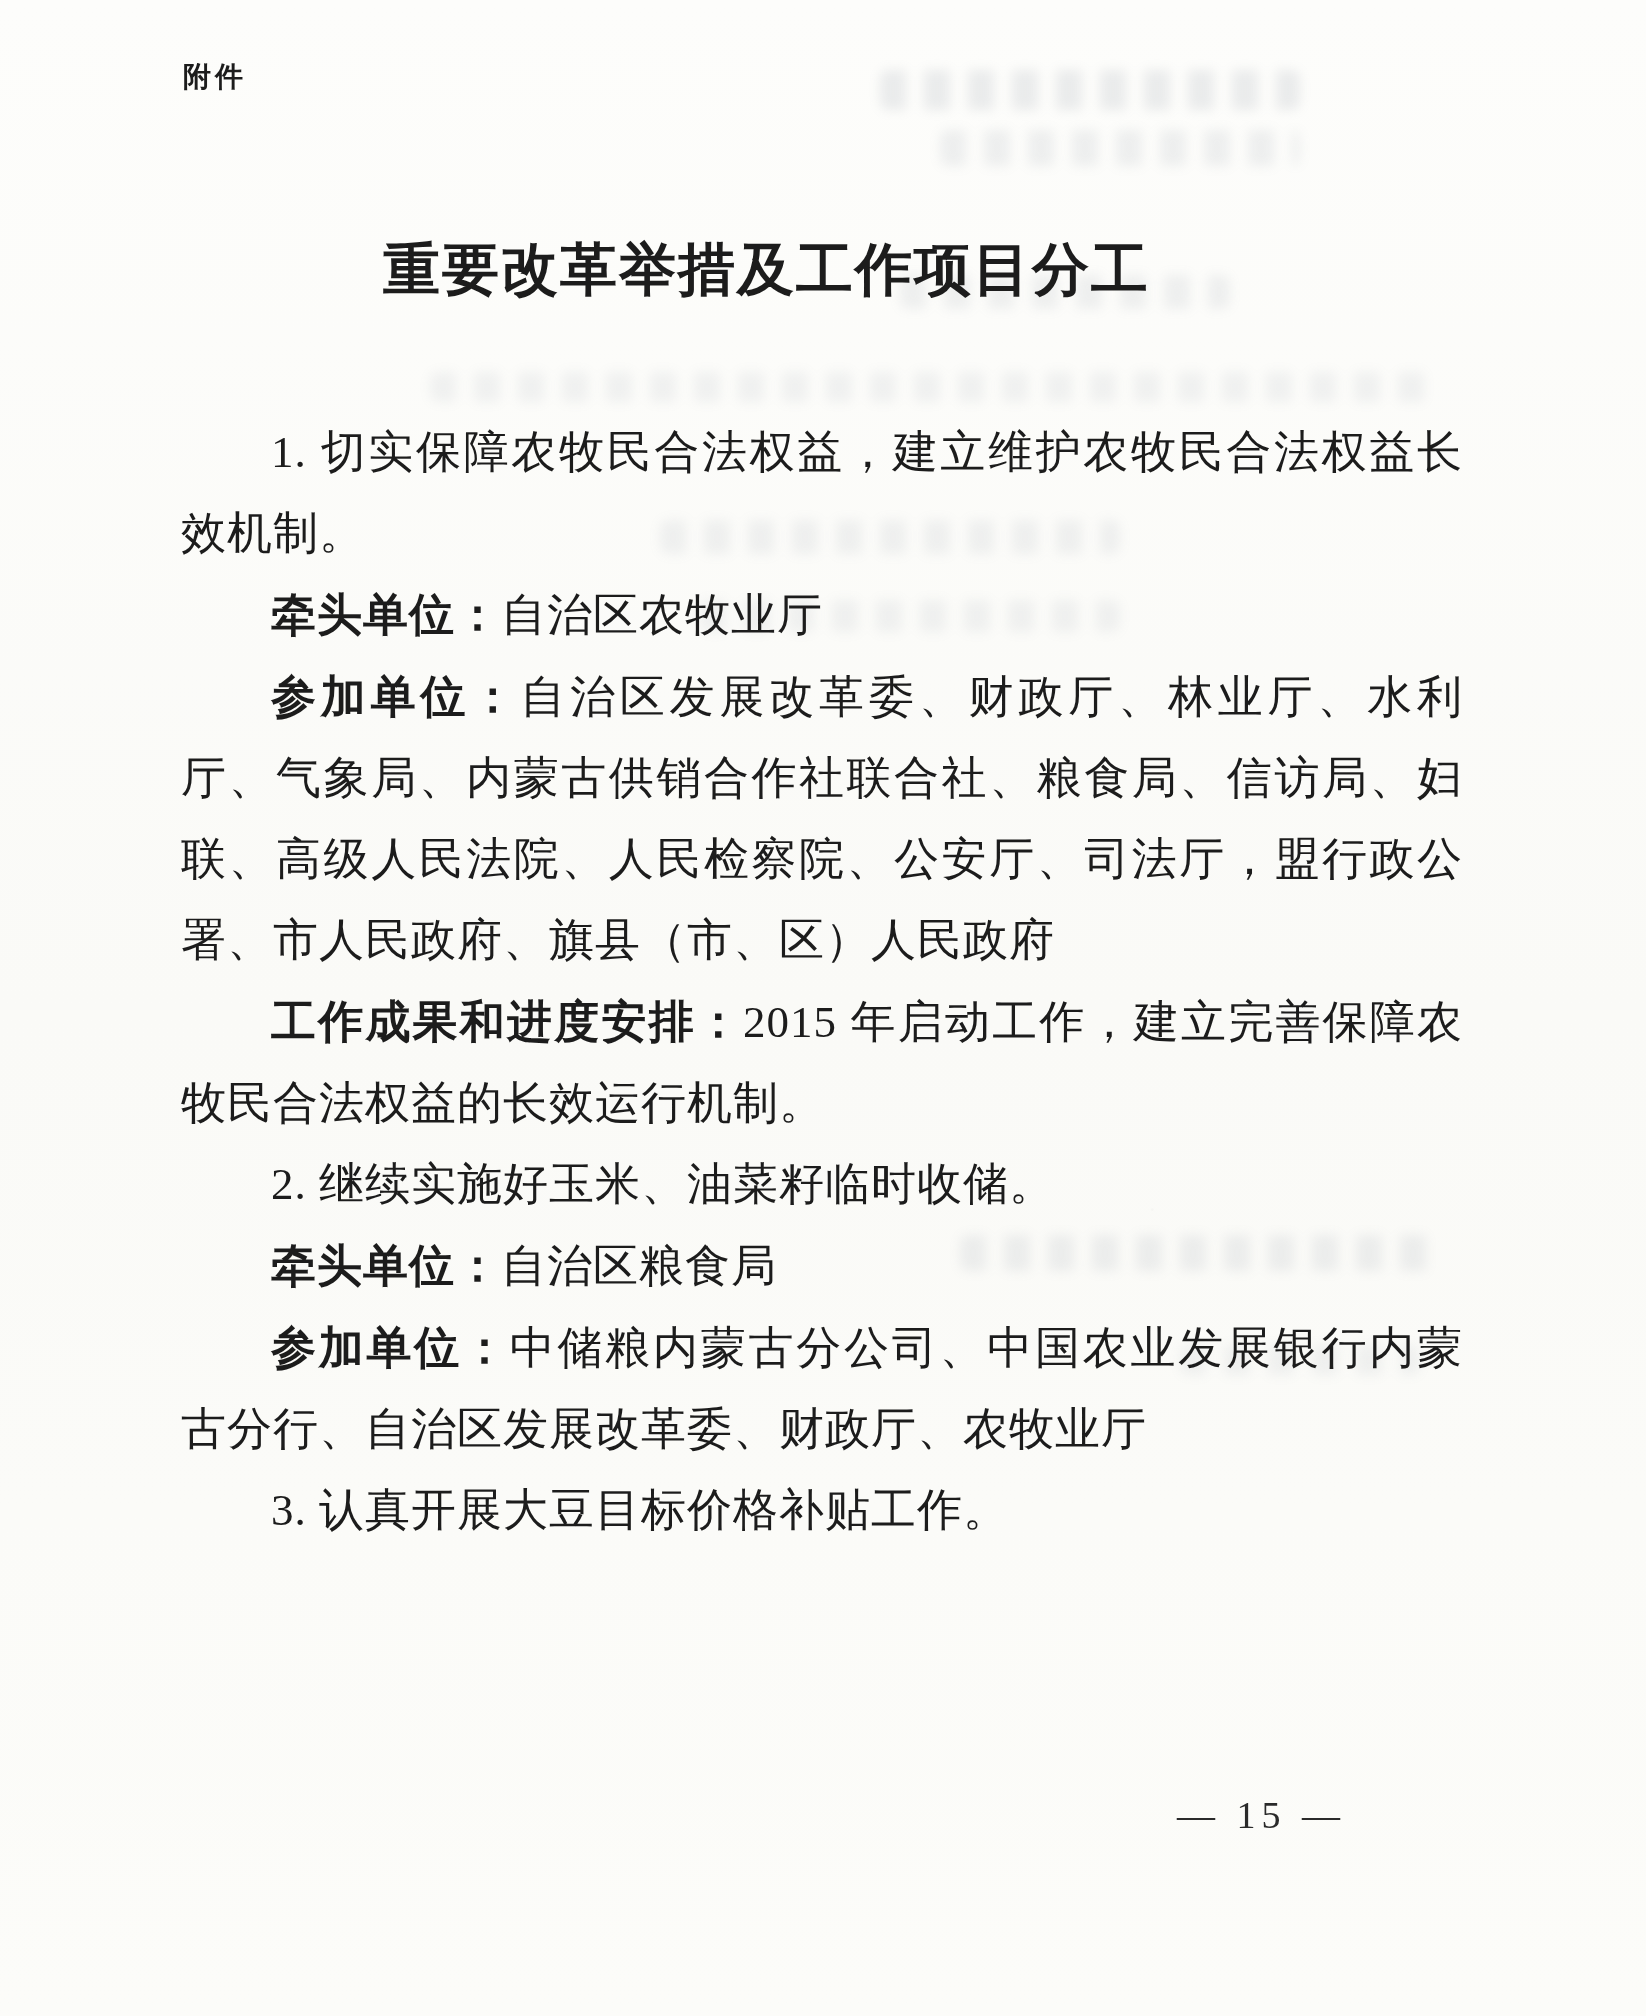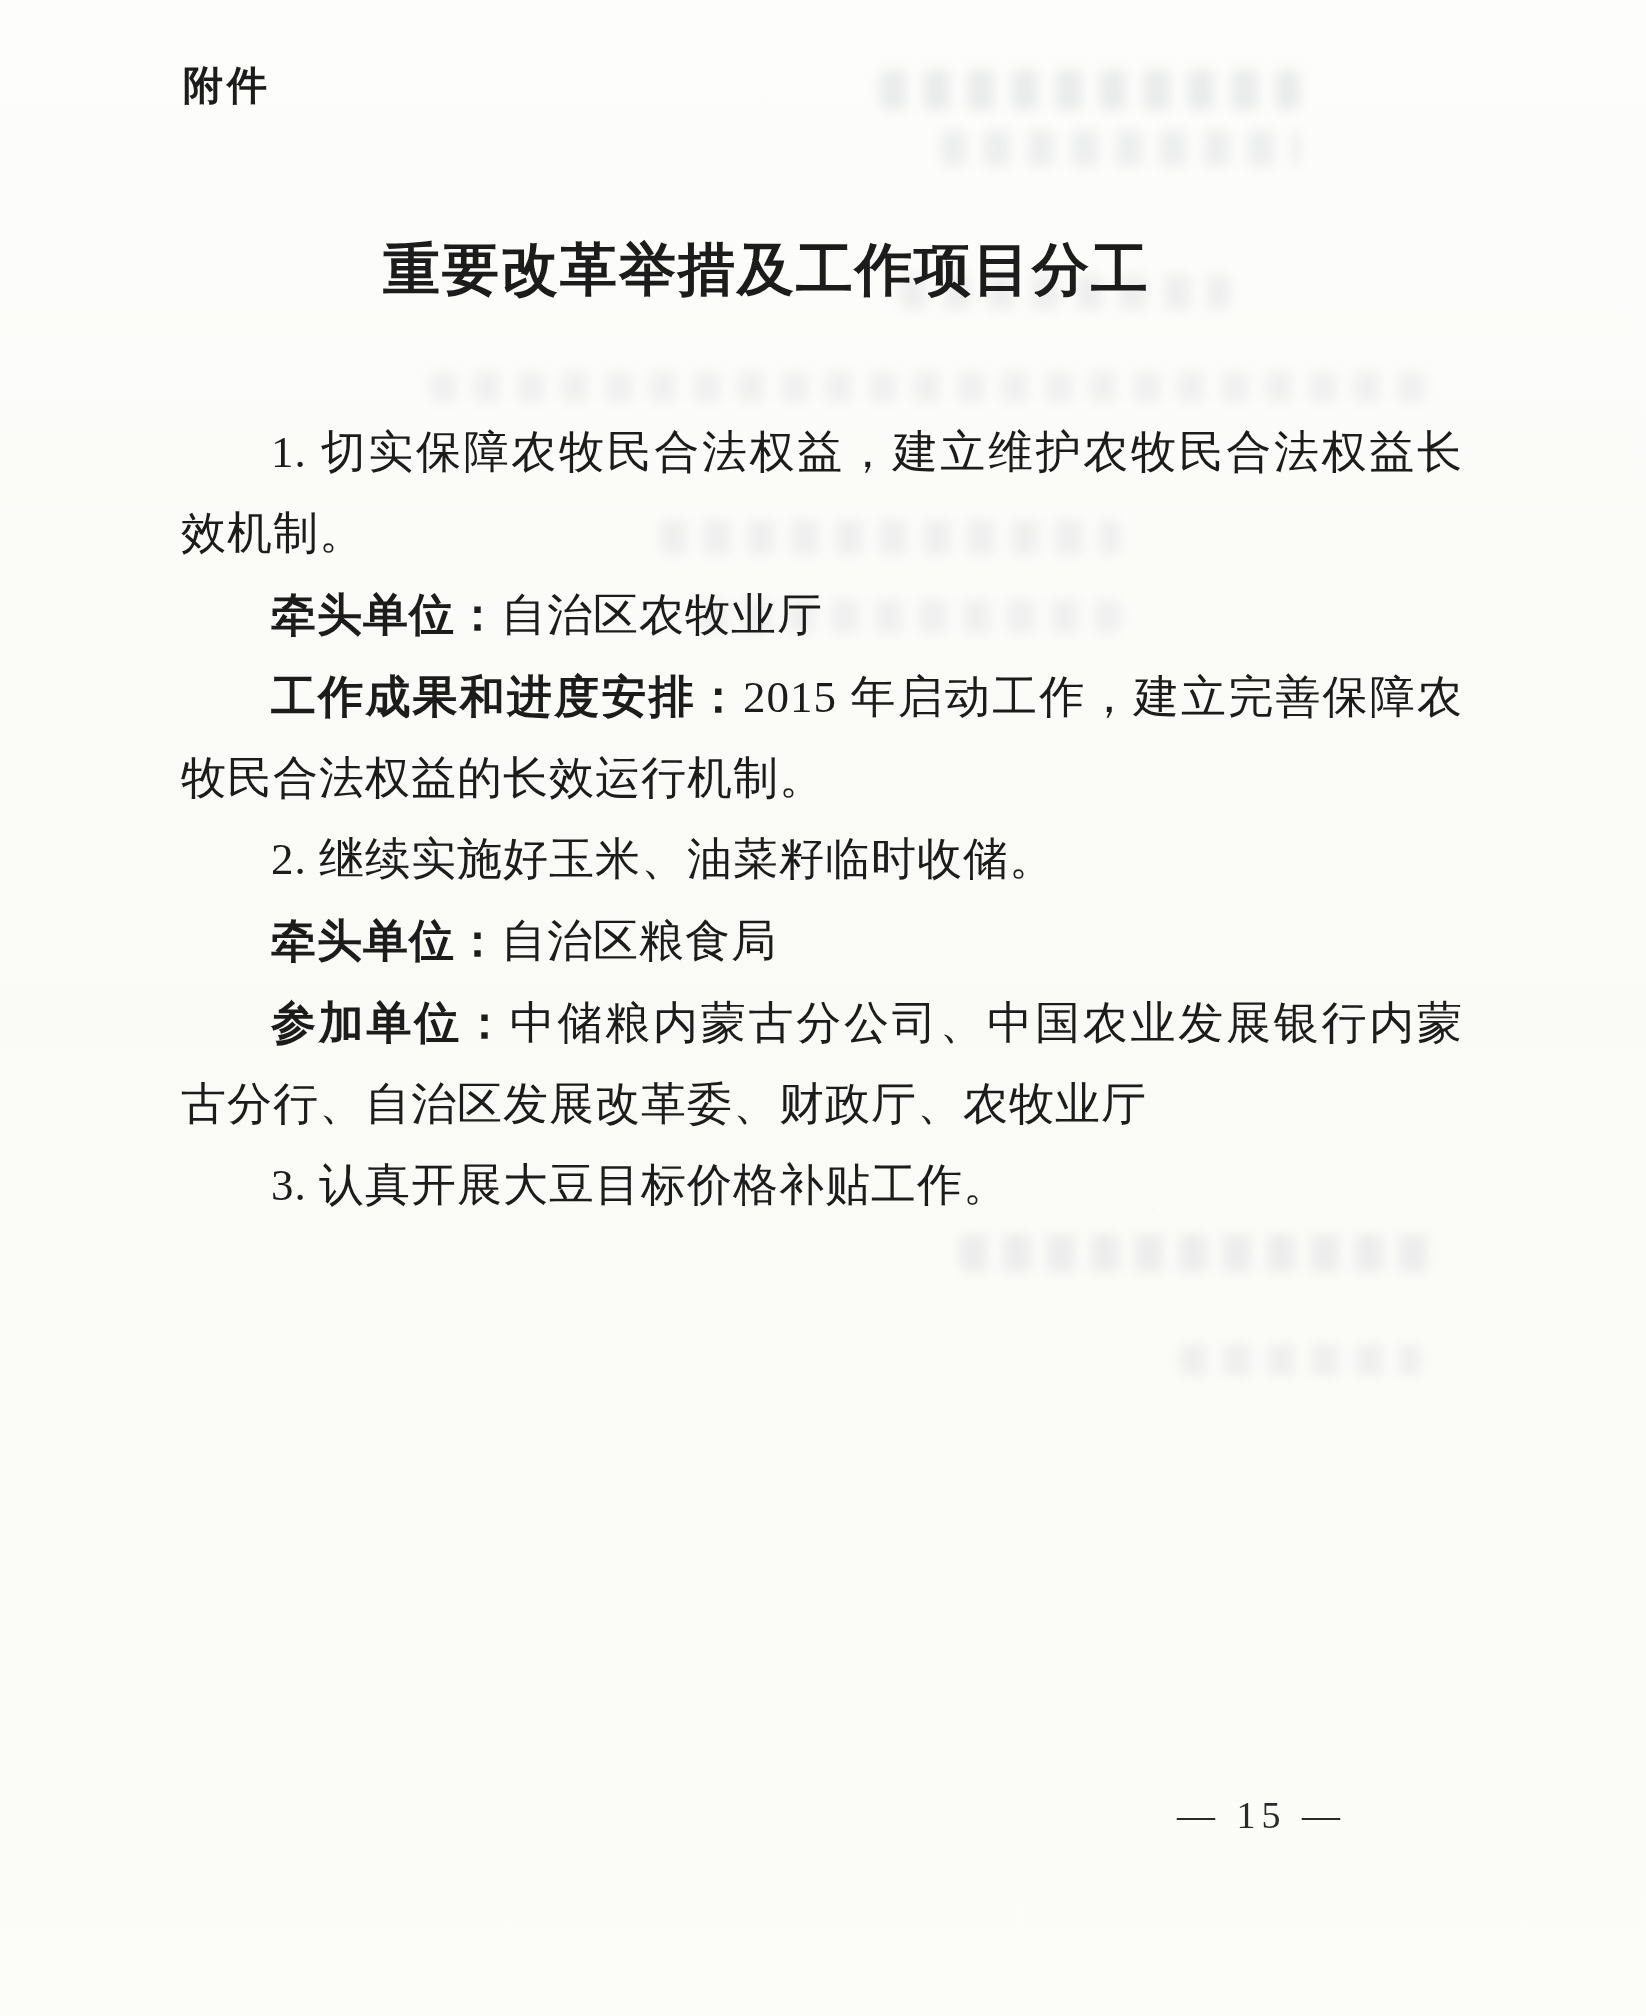--- a/index.html
+++ b/index.html
@@ -29,21 +29,21 @@
   .s2{left:940px;top:130px;width:360px;height:36px;opacity:.13;}
   .s3{left:900px;top:275px;width:330px;height:34px;opacity:.12;}
   .s4{left:430px;top:372px;width:1000px;height:30px;opacity:.10;}
   .s5{left:660px;top:520px;width:460px;height:34px;opacity:.11;}
   .s6{left:700px;top:600px;width:420px;height:32px;opacity:.10;}
   .s7{left:960px;top:1235px;width:480px;height:36px;opacity:.13;}
   .s8{left:1180px;top:1345px;width:240px;height:30px;opacity:.10;}
 
   .attachment{
     position:absolute;left:183px;top:58px;
-    font-size:40px;font-weight:700;
+    font-size:28px;font-weight:700;
     font-family:"Liberation Serif","DejaVu Serif",serif;
     letter-spacing:4px;
     text-align:center;
   }
   .title{
     position:absolute;left:360px;top:232px;margin:0;
     width:790px;
     text-align:right;
     font-size:57px;font-weight:700;
     font-family:"Liberation Sans","DejaVu Sans",sans-serif;
@@ -91,20 +91,21 @@
 
   <h1 class="title">重要改革举措及工作项目分工</h1>
 
   <div class="body">
 
 
     <p>1. 切实保障农牧民合法权益，建立维护农牧民合法权益长效机制。</p>
 
     <p><span class="lbl">牵头单位：</span><span>自治区农牧业厅</span></p>
 
+    <p><span class="lbl">参加单位：</span><span>自治区发展改革委、财政厅、林业厅、水利厅、气象局、内蒙古供销合作社联合社、粮食局、信访局、妇联、高级人民法院、人民检察院、公安厅、司法厅，盟行政公署、市人民政府、旗县（市、区）人民政府</span></p>
 
     <p><span class="lbl">工作成果和进度安排：</span><span>2015 年启动工作，建立完善保障农牧民合法权益的长效运行机制。</span></p>
 
     <p>2. 继续实施好玉米、油菜籽临时收储。</p>
 
     <p><span class="lbl">牵头单位：</span><span>自治区粮食局</span></p>
 
     <p><span class="lbl">参加单位：</span><span>中储粮内蒙古分公司、中国农业发展银行内蒙古分行、自治区发展改革委、财政厅、农牧业厅</span></p>
 
 

